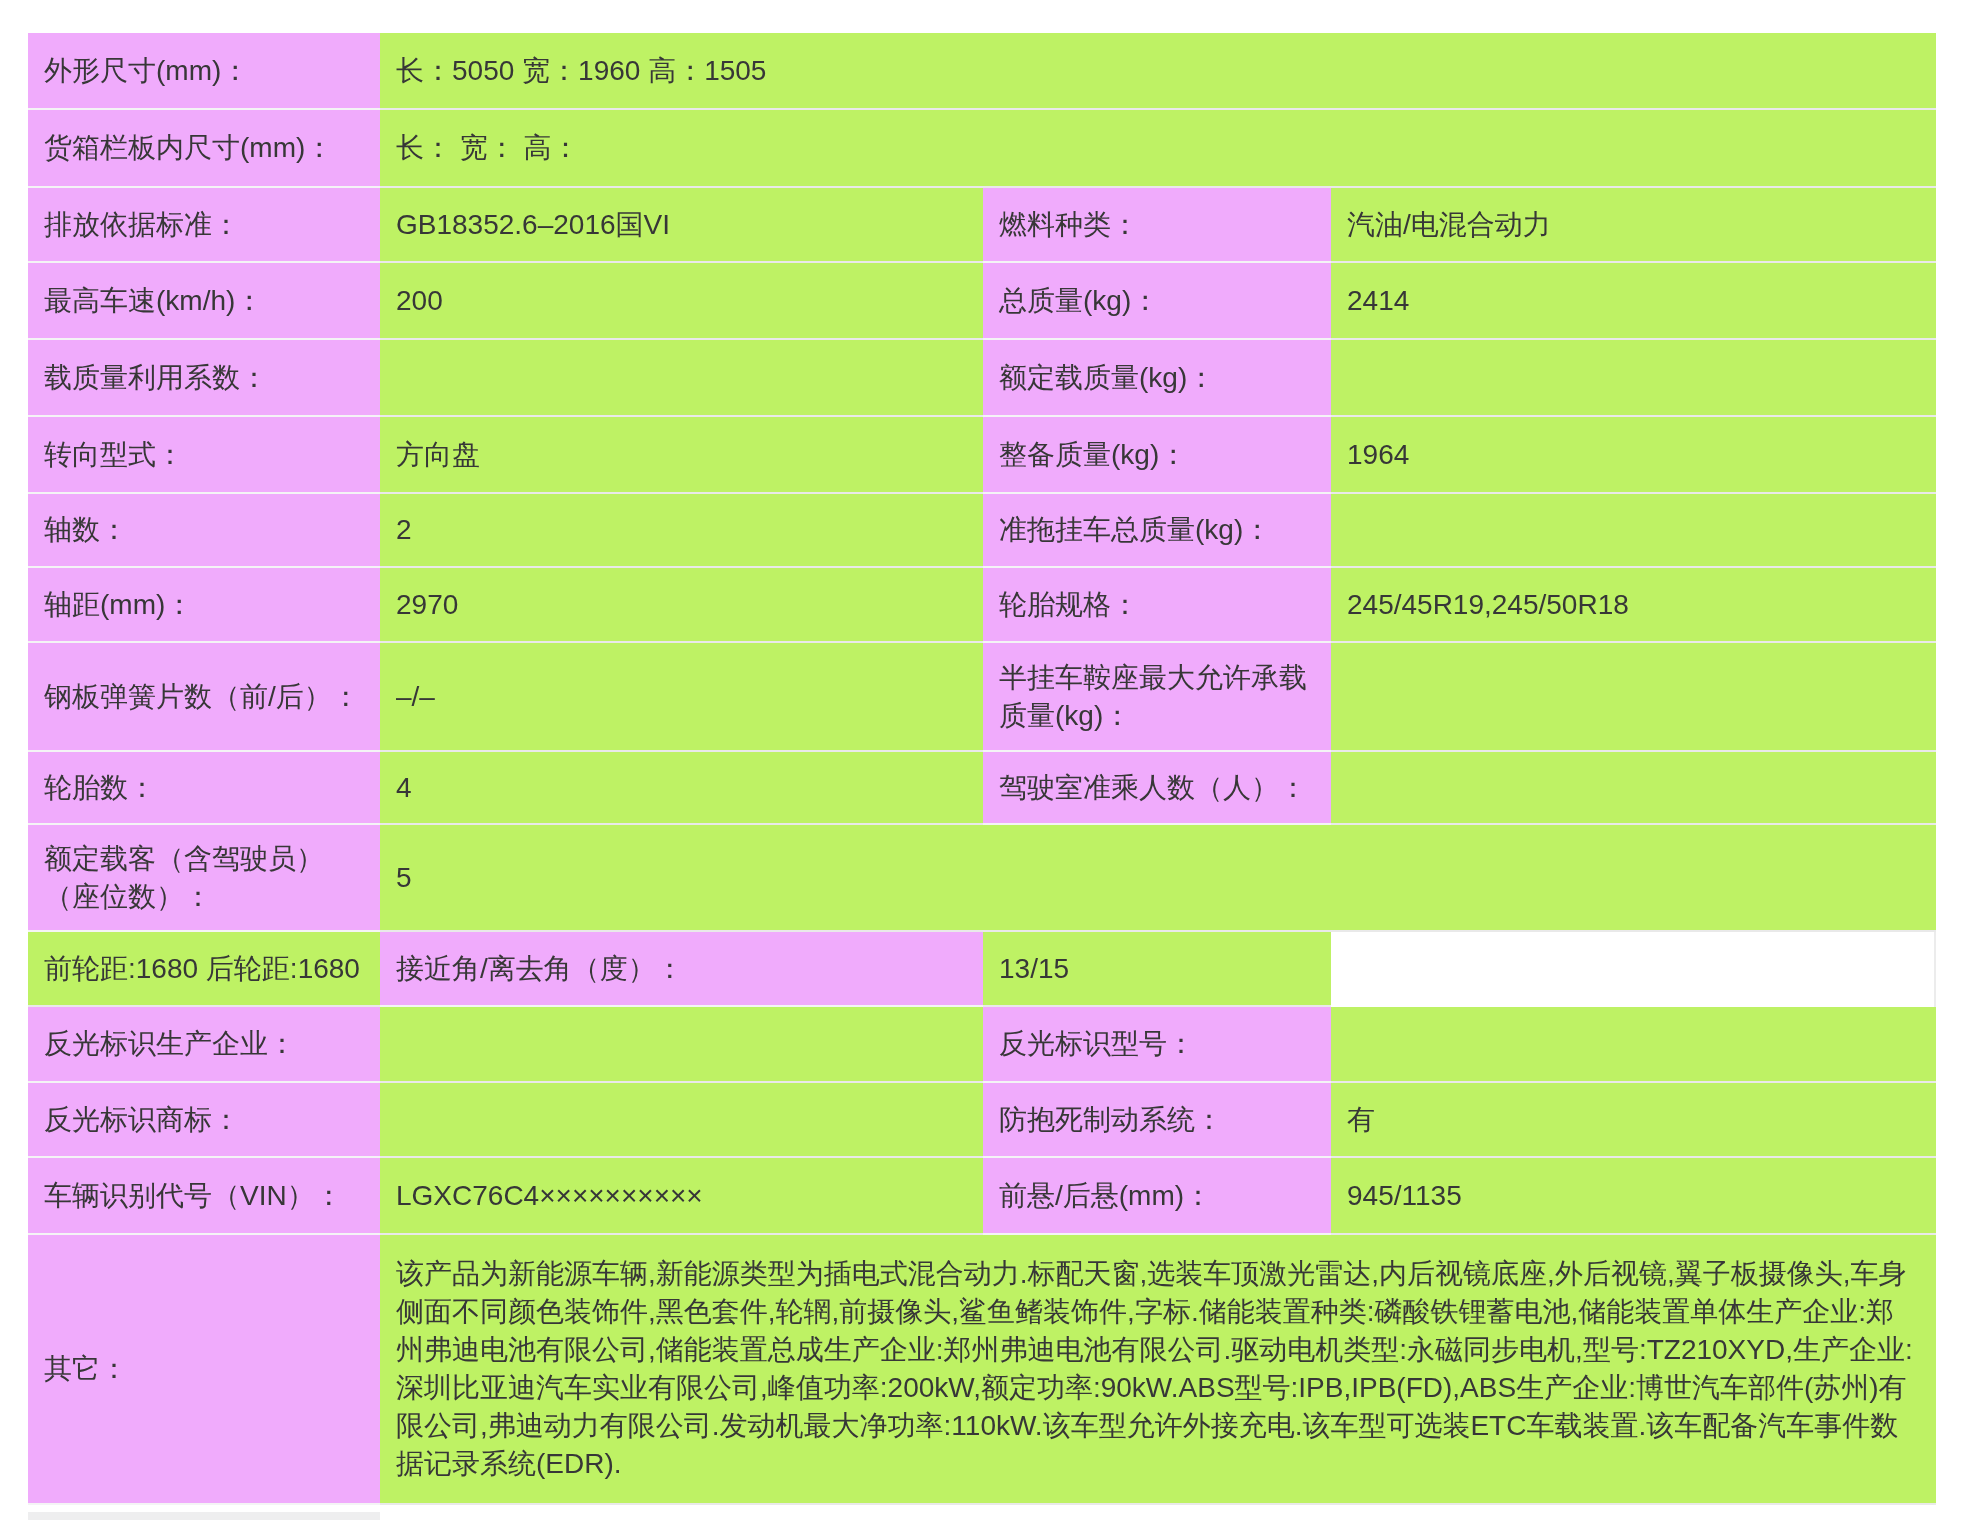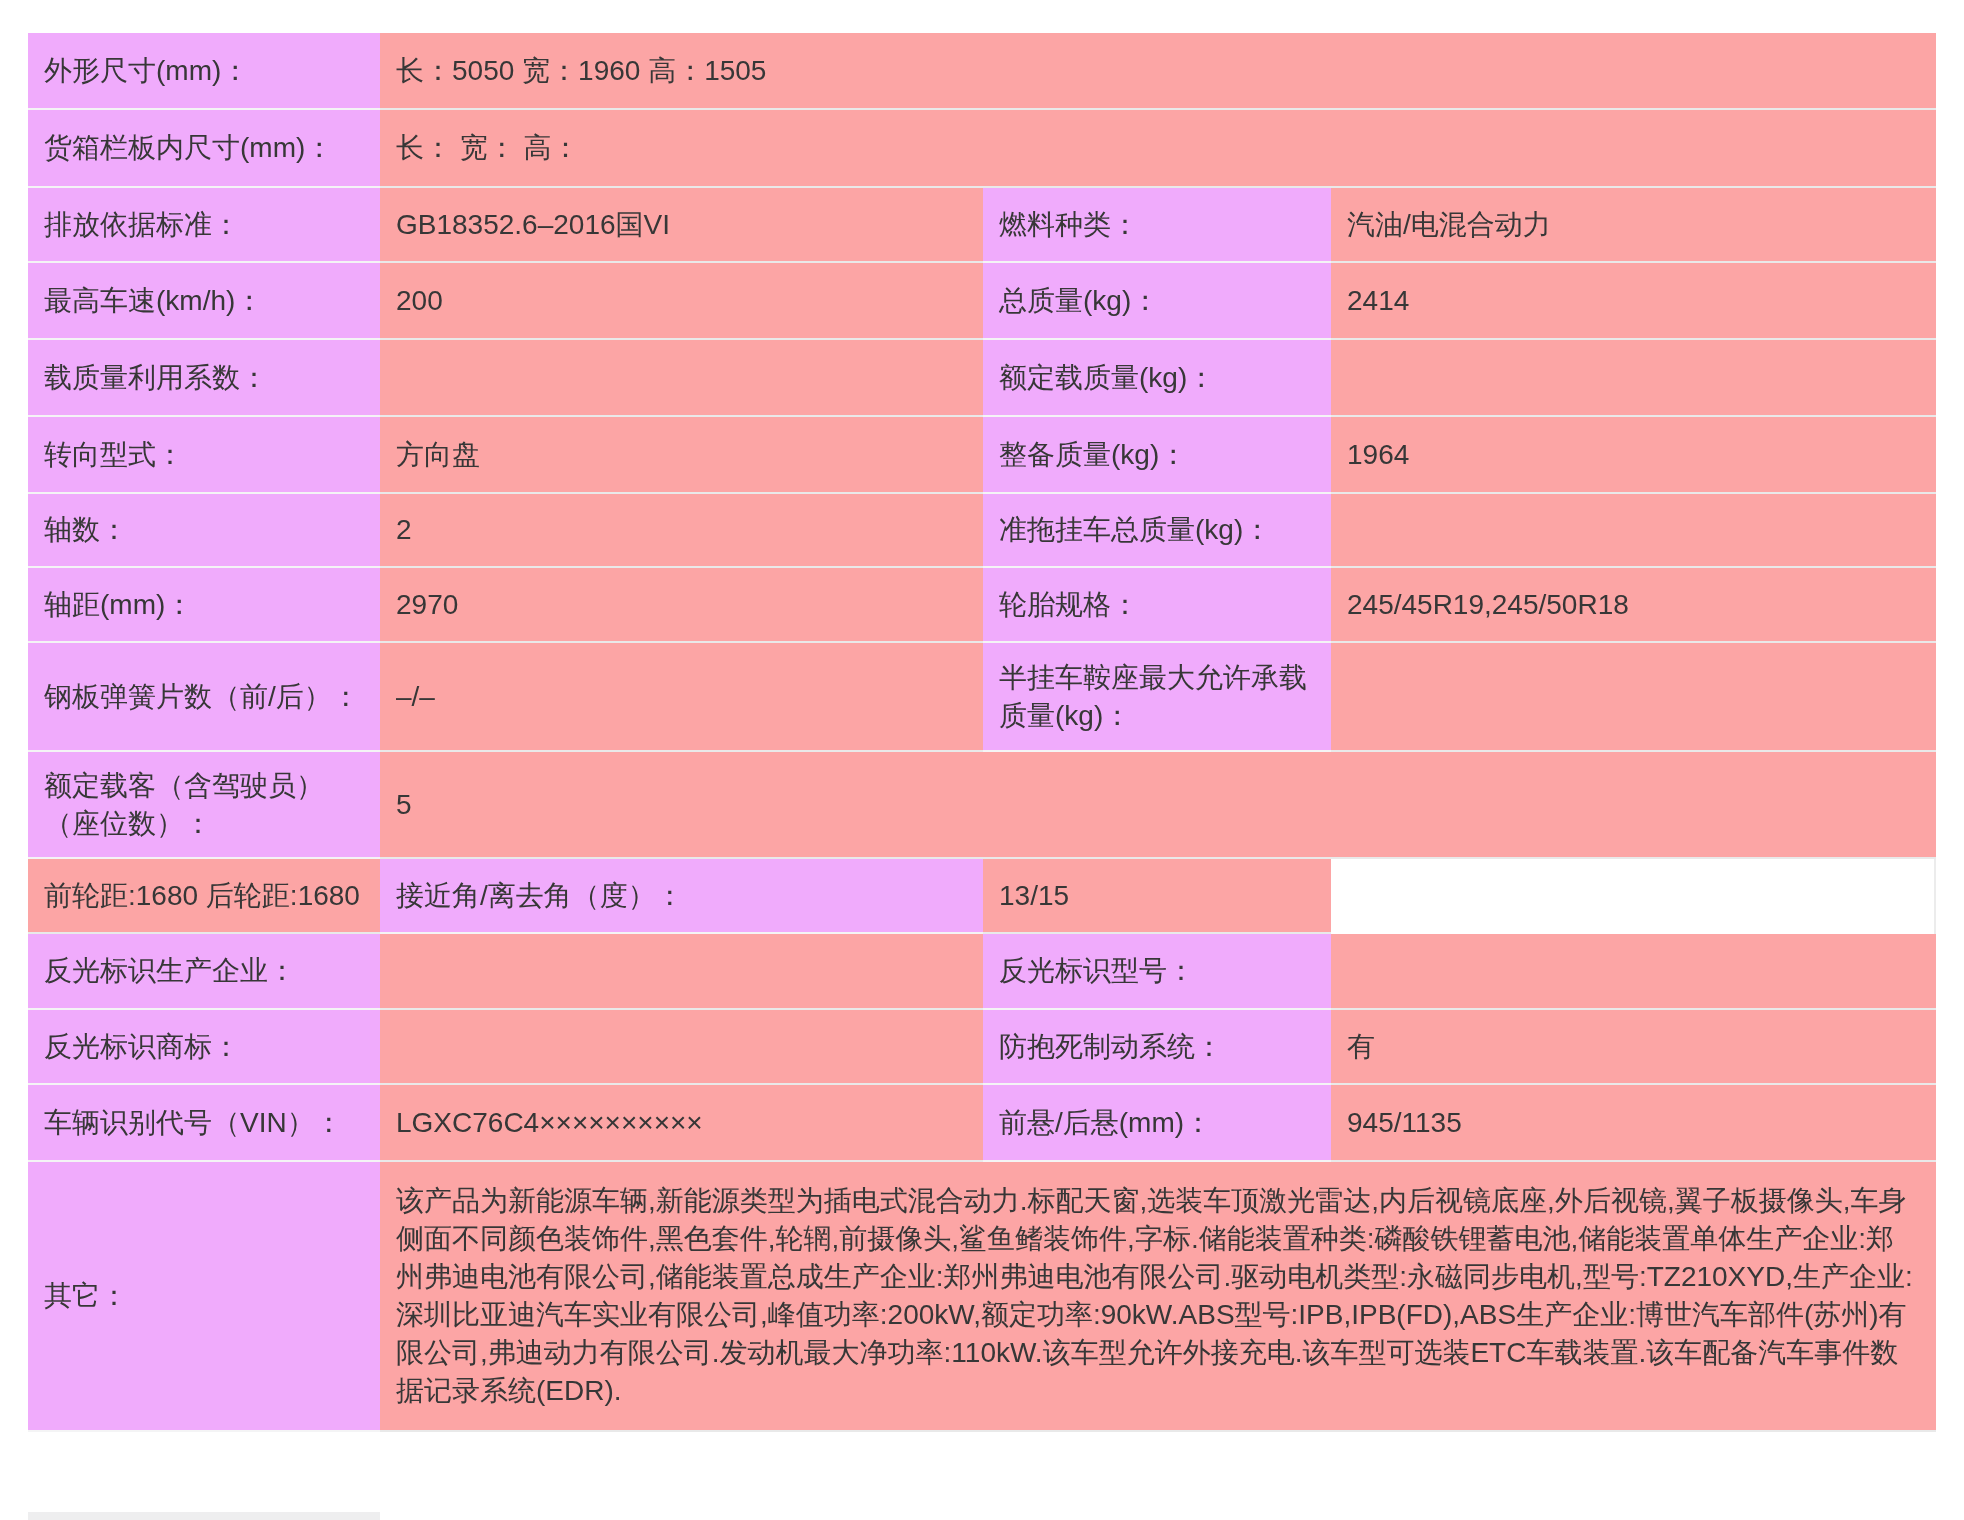--- a/index.html
+++ b/index.html
@@ -27,21 +27,21 @@
     padding: 10px 16px;
     font-size: 28px;
     line-height: 38px;
   }
   .cell span { white-space: pre-line; }
   .lbl {
     background: #f0abfc;
     border-bottom: 2px solid #f4f4f5;
   }
   .val {
-    background: #fca5a5;
+    background: #bef264;
     border-bottom: 2px solid #e9e9e9;
   }
   .row.note .val span { white-space: pre-wrap; }
   .partial-row {
     position: absolute;
     left: 28px; top: 1512px;
     width: 1908px; height: 8px;
     display: grid;
     grid-template-columns: 352px 1556px;
   }
@@ -160,20 +160,34 @@
         <span>–/–</span>
       </div>
       <div class="cell lbl">
         <span>半挂车鞍座最大允许承载
 质量(kg)：</span>
       </div>
       <div class="cell val">
         <span></span>
       </div>
     </div>
+    <div class="row" style="min-height: 73px;">
+      <div class="cell lbl">
+        <span>轮胎数：</span>
+      </div>
+      <div class="cell val">
+        <span>4</span>
+      </div>
+      <div class="cell lbl">
+        <span>驾驶室准乘人数（人）：</span>
+      </div>
+      <div class="cell val">
+        <span></span>
+      </div>
+    </div>
     <div class="row full" style="min-height: 107px;">
       <div class="cell lbl">
         <span>额定载客（含驾驶员）
 （座位数）：</span>
       </div>
       <div class="cell val">
         <span>5</span>
       </div>
     </div>
     <div class="row" style="min-height: 75px;">

